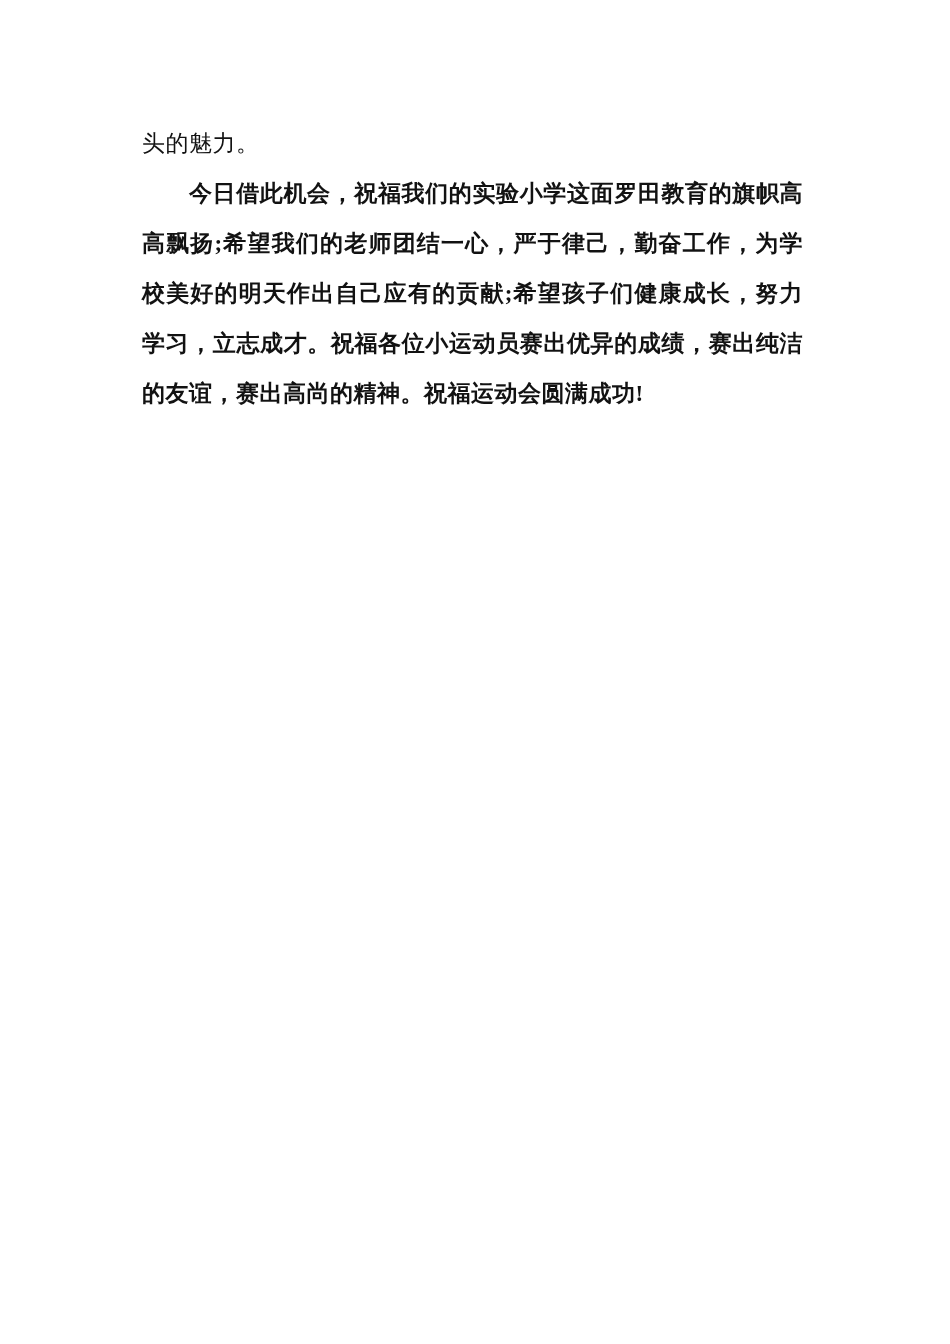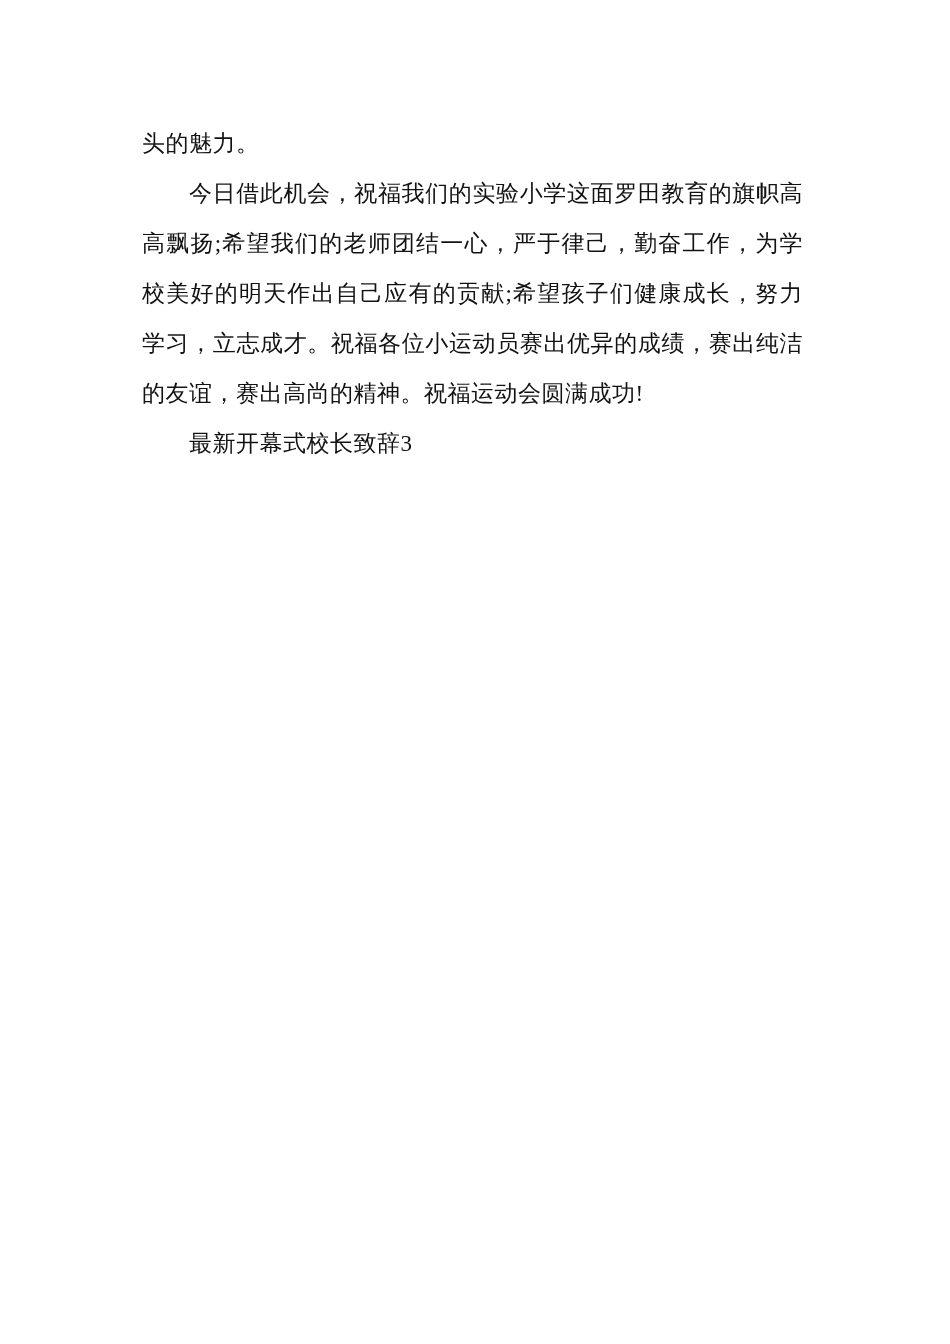--- a/index.html
+++ b/index.html
@@ -33,24 +33,24 @@
     text-align: justify;
     text-justify: inter-ideograph;
     letter-spacing: 0.5px;
   }
   .text-block p {
     margin: 0;
     padding: 0;
   }
   .text-block p.indent {
     text-indent: 47px;
+    font-weight: bold;
   }
 </style>
 </head>
 <body style="background: rgb(255, 255, 255);">
 
 <div class="page">
   <div class="text-block" id="paragraph-container" style="color: rgb(18, 18, 18);">
       <p class="">头的魅力。</p>
       <p class="indent">今日借此机会，祝福我们的实验小学这面罗田教育的旗帜高高飘扬;希望我们的老师团结一心，严于律己，勤奋工作，为学校美好的明天作出自己应有的贡献;希望孩子们健康成长，努力学习，立志成才。祝福各位小运动员赛出优异的成绩，赛出纯洁的友谊，赛出高尚的精神。祝福运动会圆满成功!</p>
-      <p class="indent">最新开幕式校长致辞3</p>
     </div>
 </div>
 
 </body></html>

